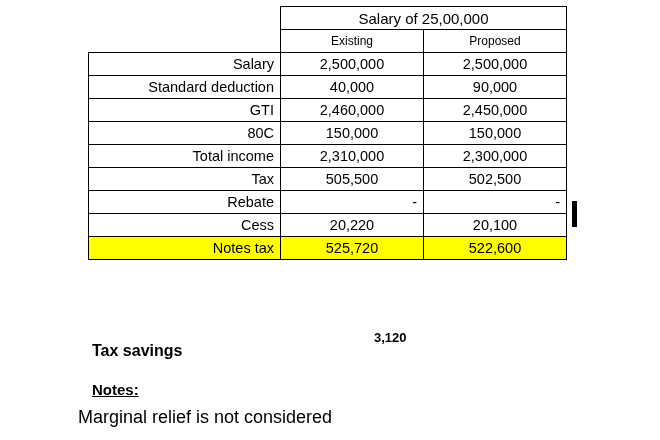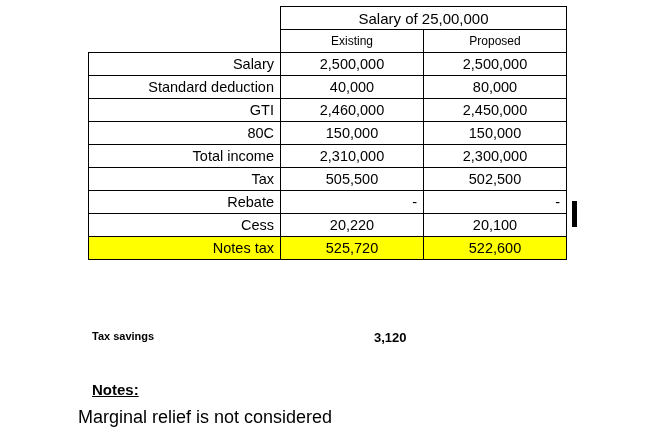--- a/index.html
+++ b/index.html
@@ -57,23 +57,23 @@
   .lbl { text-align: right; }
   .num { text-align: center; }
   .dash { text-align: right; }
   .row-total td {
     background: #ffff00;
     font-weight: normal;
   }
   .savings {
     position: absolute;
     left: 92px;
-    top: 330px;
+    top: 342px;
     font-weight: bold;
-    font-size: 11px;
+    font-size: 16px;
   }
   .savings-value {
     position: absolute;
     left: 374px;
     top: 330px;
     font-weight: bold;
     font-size: 13px;
   }
   .notes-title {
     position: absolute;
@@ -122,21 +122,21 @@
     </thead>
     <tbody>
       <tr>
         <td class="lbl">Salary</td>
         <td class="num">2,500,000</td>
         <td class="num">2,500,000</td>
       </tr>
       <tr>
         <td class="lbl">Standard deduction</td>
         <td class="num">40,000</td>
-        <td class="num">80,000</td>
+        <td class="num">90,000</td>
       </tr>
       <tr>
         <td class="lbl">GTI</td>
         <td class="num">2,460,000</td>
         <td class="num">2,450,000</td>
       </tr>
       <tr>
         <td class="lbl">80C</td>
         <td class="num">150,000</td>
         <td class="num">150,000</td>

